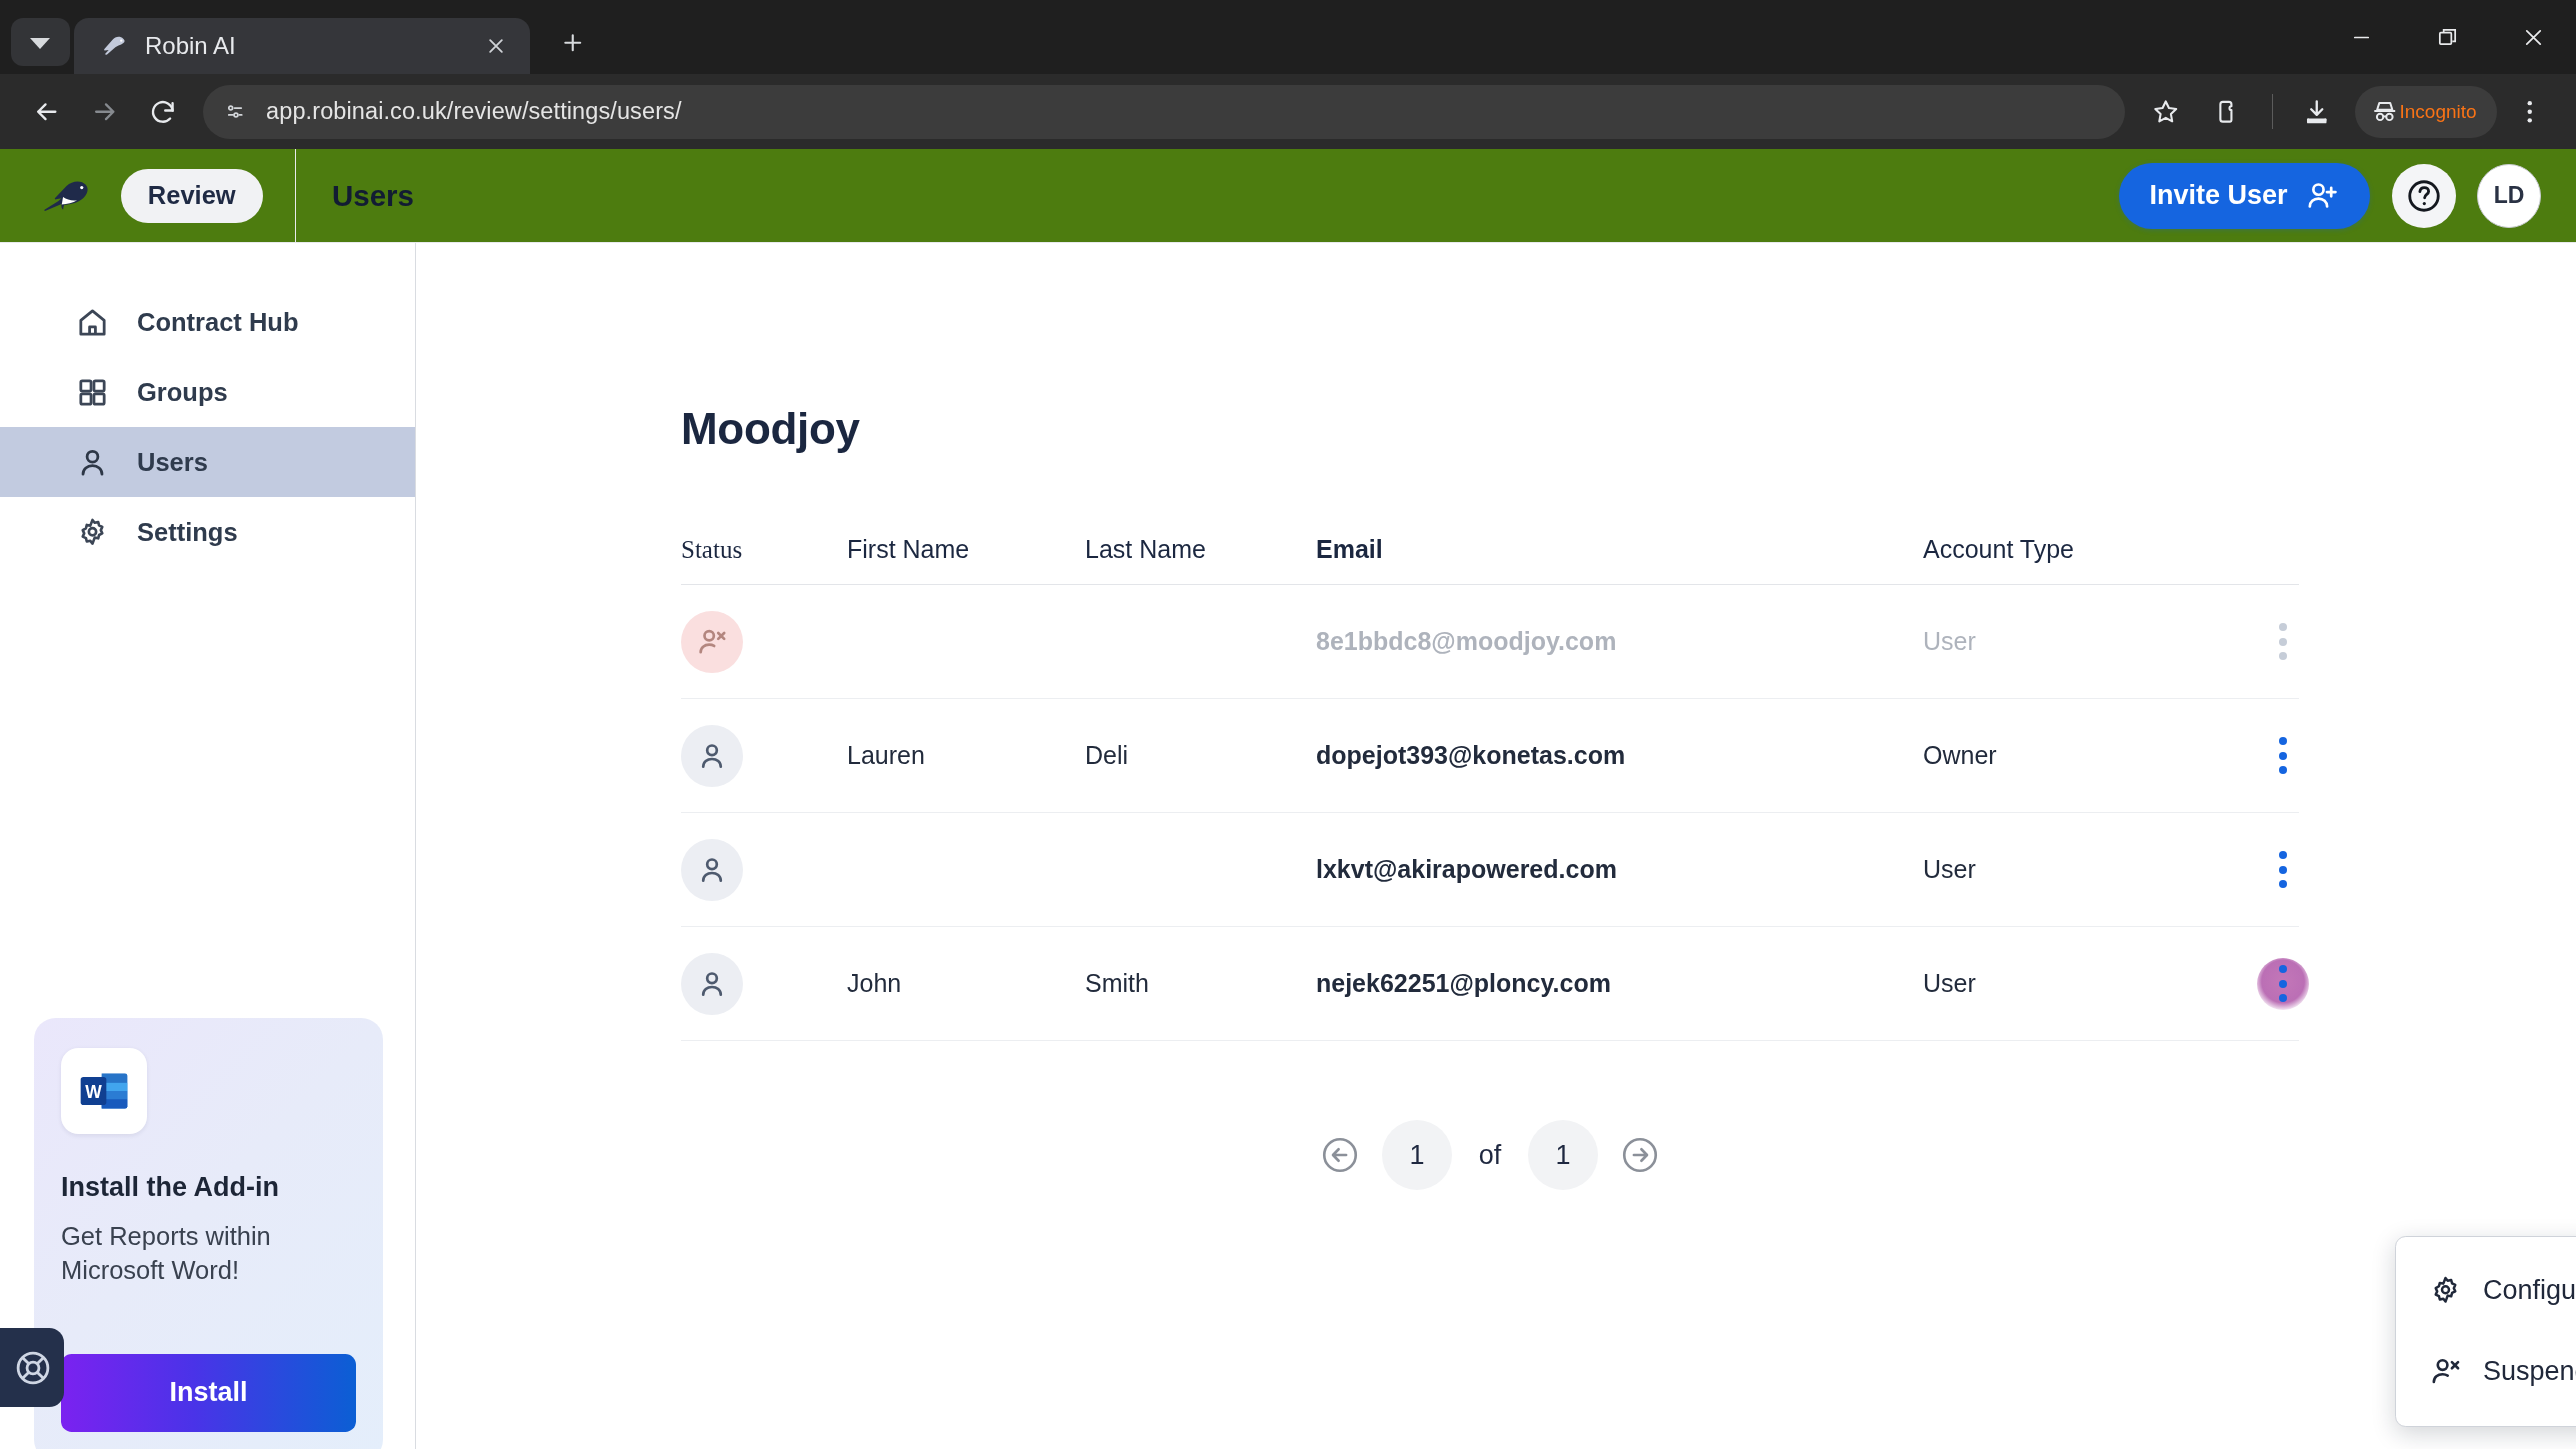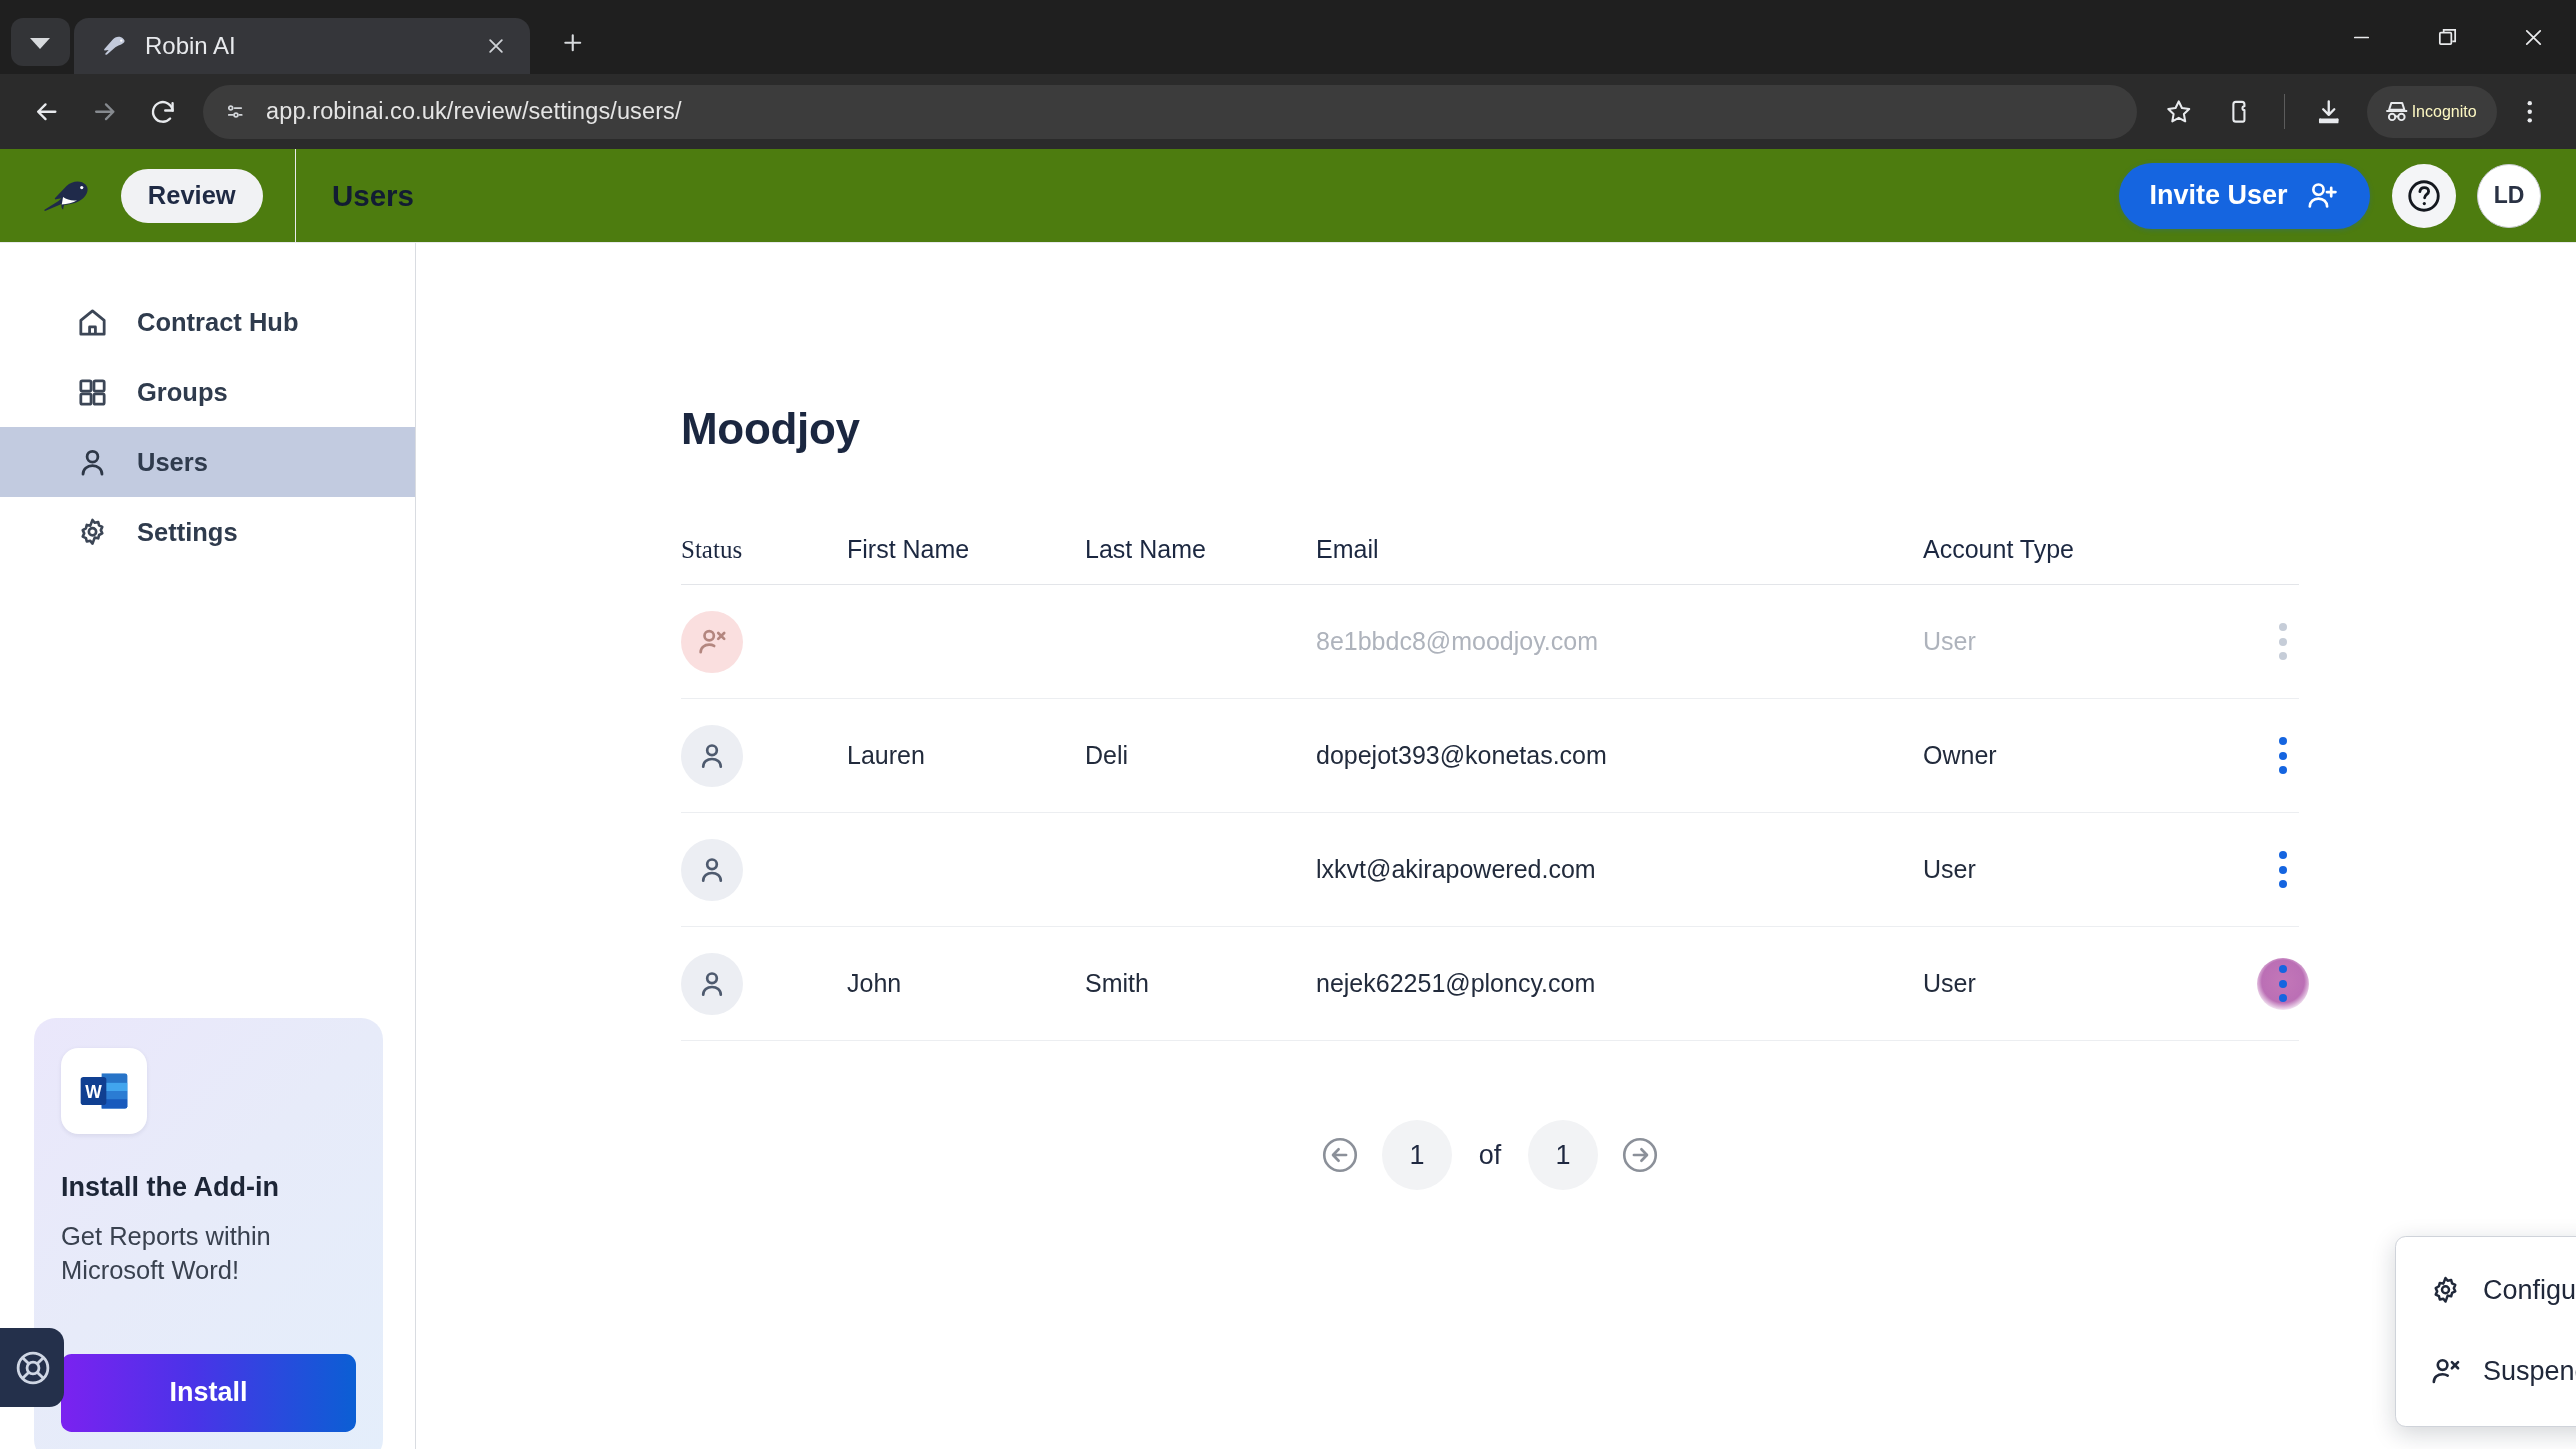--- a/index.html
+++ b/index.html
@@ -58,21 +58,21 @@
   .omni-icon { width:40px;height:40px;border-radius:50%;display:flex;align-items:center;justify-content:center;flex:0 0 40px;}
   .omni-icon svg { width:23px;height:23px; }
   .omni-url { color:#e5e5e5; font-size:23.5px; margin-left:10.7px; white-space:nowrap; letter-spacing:0.1px; }
   .tb-right { display:flex; align-items:center; gap:4px; }
   .divider-v { width:1.3px; height:35px; background:#5c5c5c; margin:0 10.7px; }
   .incognito {
     height:52px; background:#3c3c3c; border-radius:26px; display:flex; align-items:center;
     padding:0 20px 0 14.8px; margin-left:5.4px;
   }
   .incognito svg { width:29.5px;height:29.5px; }
-  .incognito span { color:#fef9c3; font-size:16px; margin-left:0; }
+  .incognito span { color:#f97316; font-size:19px; margin-left:0; }
 
   
   .app { flex:1; display:flex; flex-direction:column; background:#fff; position:relative; }
 
   .appbar {
     height:94px; flex:0 0 94px; display:flex; align-items:center;
     border-bottom:1.3px solid #e8eaed; background:#4d7c0f; position:relative;
   }
   .logo { width:74px; margin-left:32px; display:flex; align-items:center; justify-content:center; }
   .logo svg { width:56px; height:42px; }
@@ -139,21 +139,21 @@
   .main { flex:1; position:relative; overflow:hidden; }
   .main-inner { padding:161px 0 0 265px; }
   .org-title { font-size:44px; font-weight:700; color:#1b2740; letter-spacing:-0.3px; }
 
   .table { margin-top:81px; width:1618px; }
   .thead { display:flex; align-items:flex-end; padding-bottom:20px; border-bottom:1.3px solid #e3e5e9; }
   .th { font-size:25px; color:#1b2740; font-weight:400; }
   .c-status { width:166px; flex:0 0 166px;font-family:Liberation Serif, serif; }
   .c-first  { width:238px; flex:0 0 238px; }
   .c-last   { width:231px; flex:0 0 231px; }
-  .c-email  { width:607px; flex:0 0 607px; }
+  .c-email  { width:607px; flex:0 0 607px;font-weight:bold; }
   .c-type   { width:275px; flex:0 0 275px; }
   .c-menu   { flex:1; display:flex; justify-content:flex-start; padding-left:59px; }
 
   .trow { display:flex; align-items:center; height:114px; border-bottom:1.3px solid #eceef1; }
   .trow .cell { font-size:25px; color:#222b3c; }
   .trow.suspended .cell { color:#aeb3bc; }
 
   .st-ic { width:62px;height:62px;border-radius:50%;display:flex;align-items:center;justify-content:center; }
   .st-ic.ok { background:#eceef3; }
   .st-ic.susp { background:#fadfdf; }

